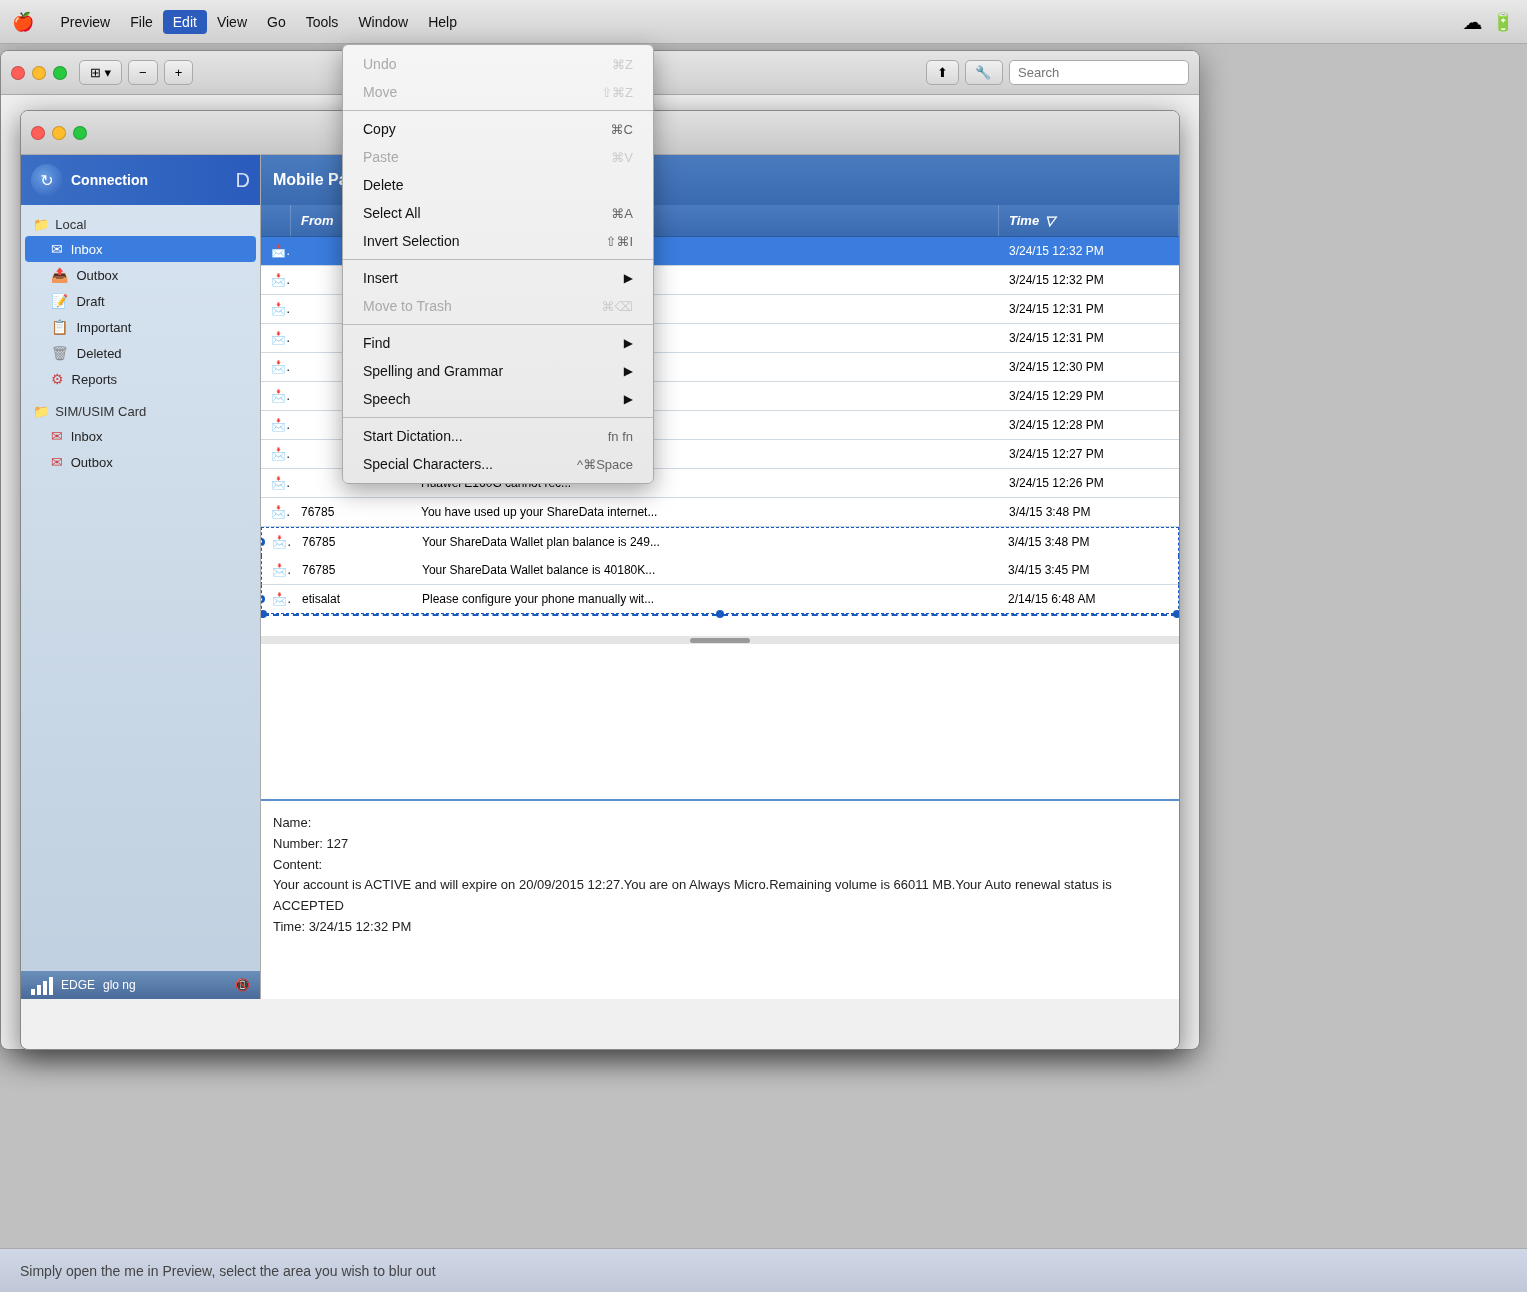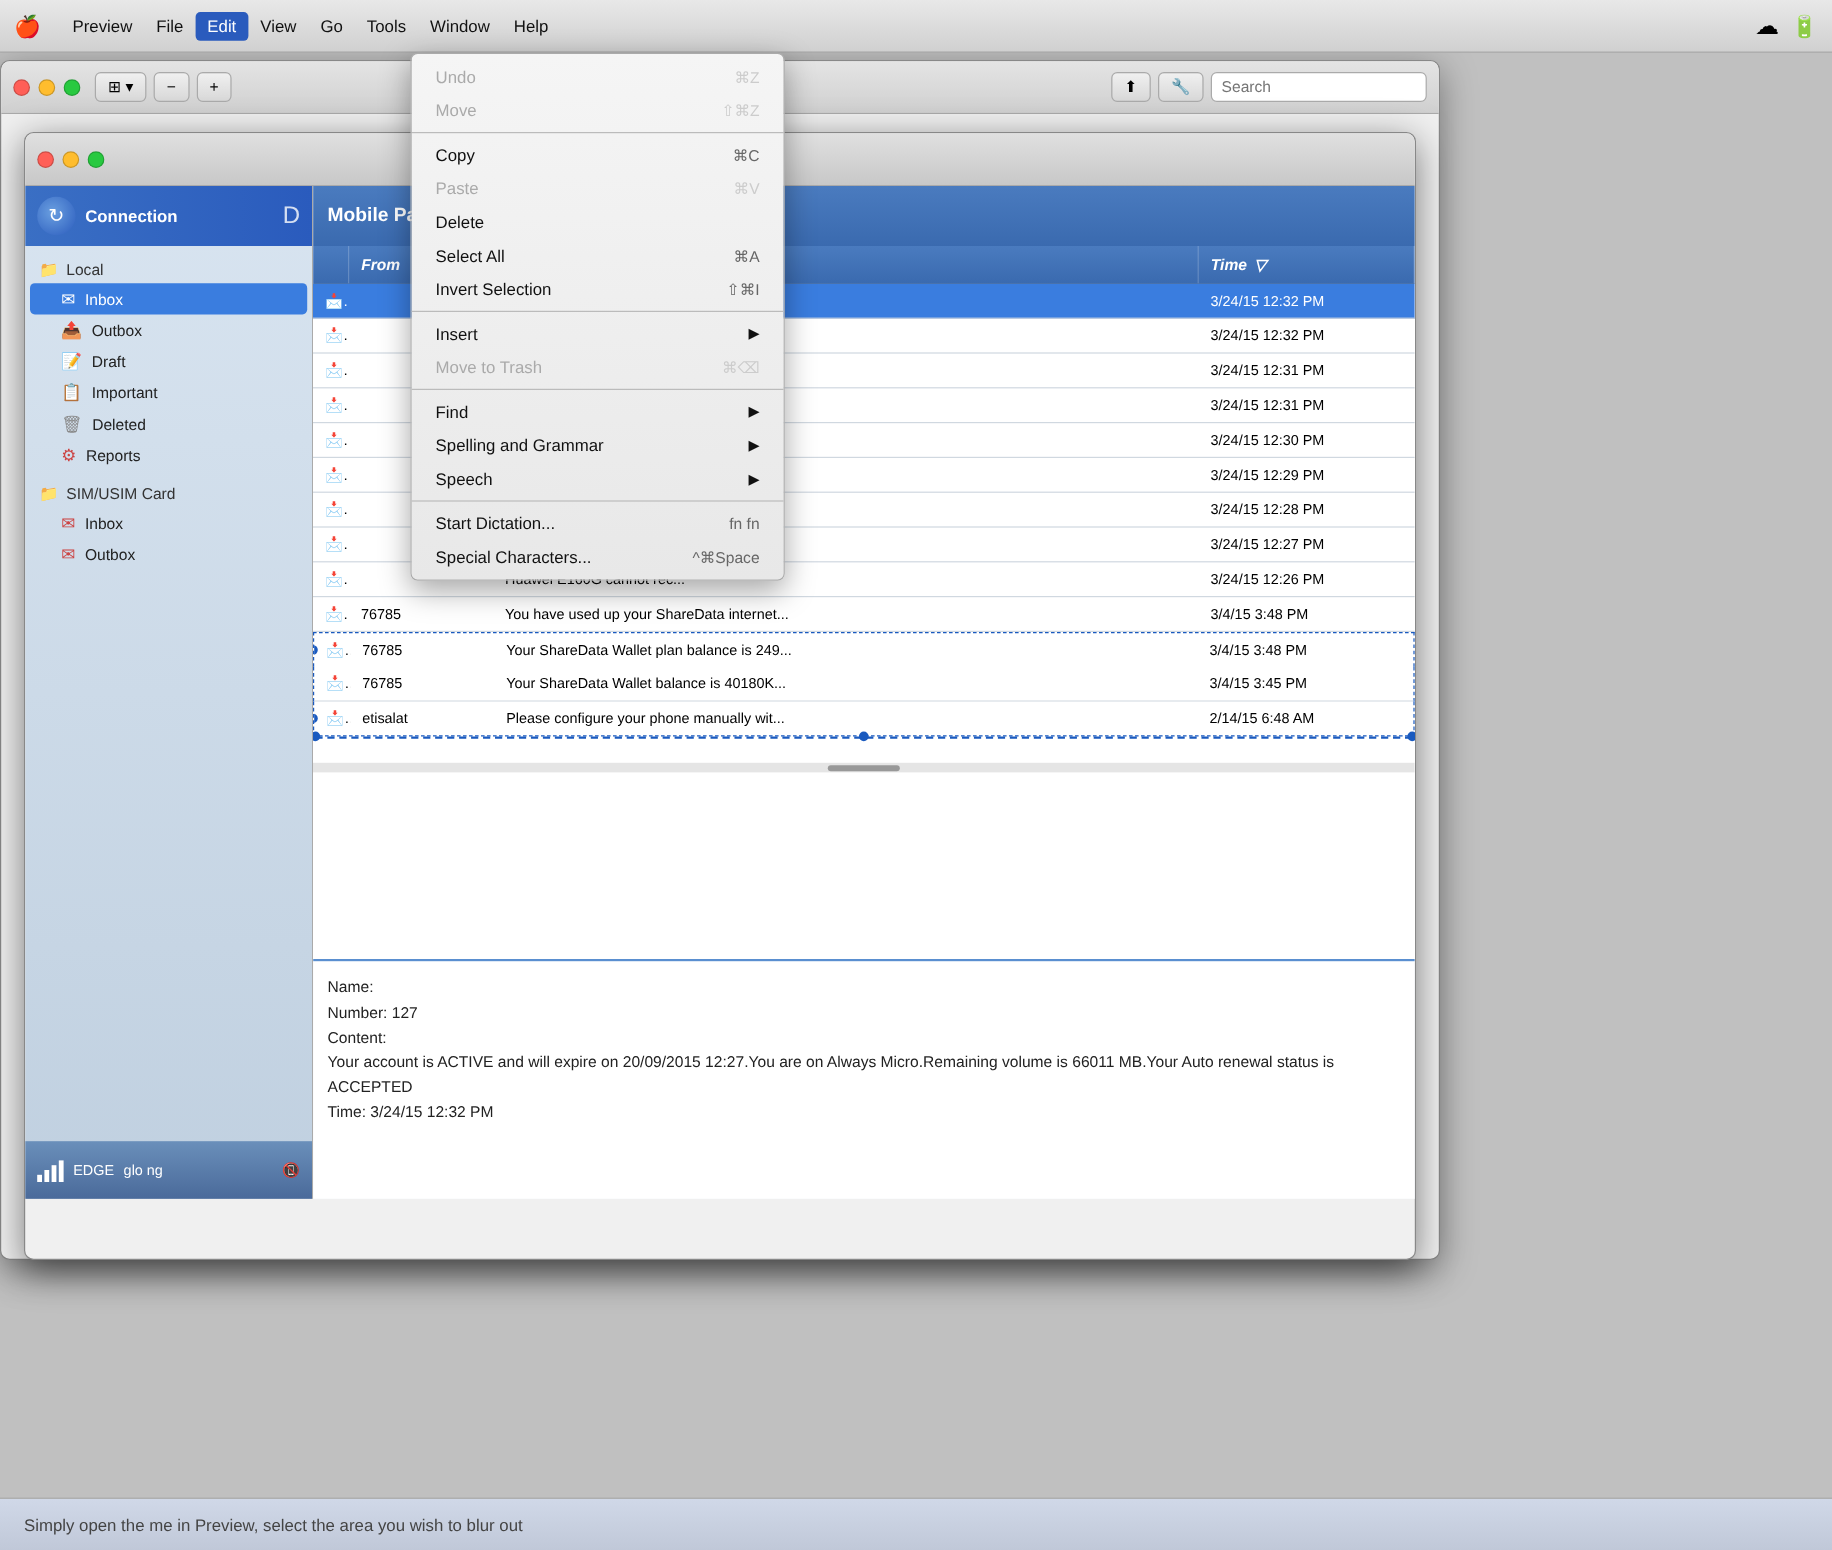--- a/index.html
+++ b/index.html
@@ -174,21 +174,21 @@
     }
     .sidebar-item.selected {
       background: #3a7ddf;
       color: white;
       border-radius: 4px;
       margin: 0 4px;
       padding-left: 26px;
     }
 
     .sidebar-status {
-      height: 48px;
+      height: 28px;
       background: linear-gradient(to bottom, #6a8fba, #4a6a9a);
       display: flex;
       align-items: center;
       padding: 0 10px;
       gap: 8px;
       font-size: 12px;
       color: white;
     }
 
     

